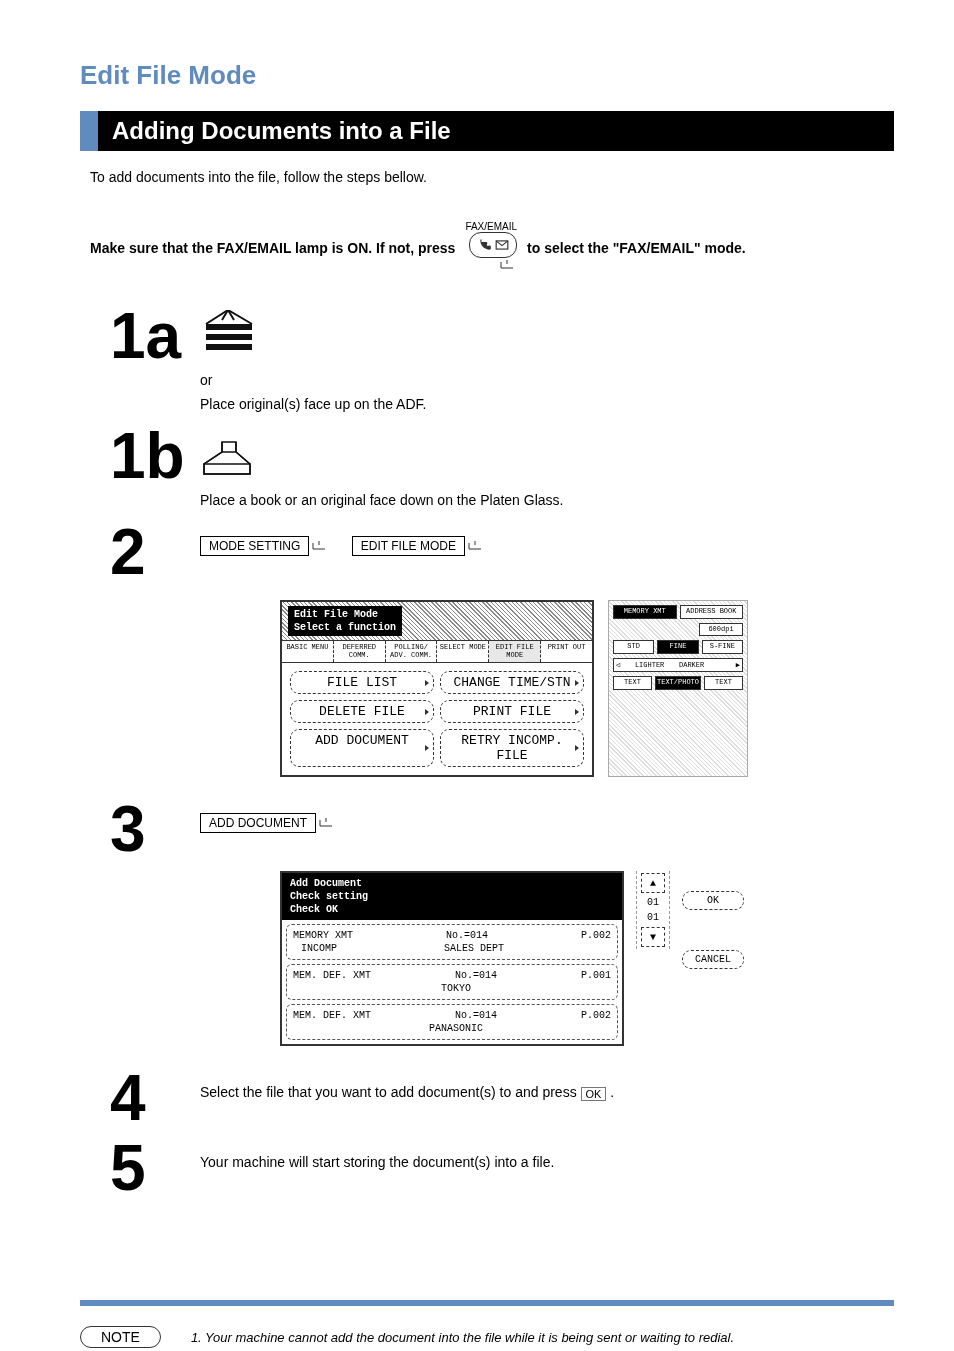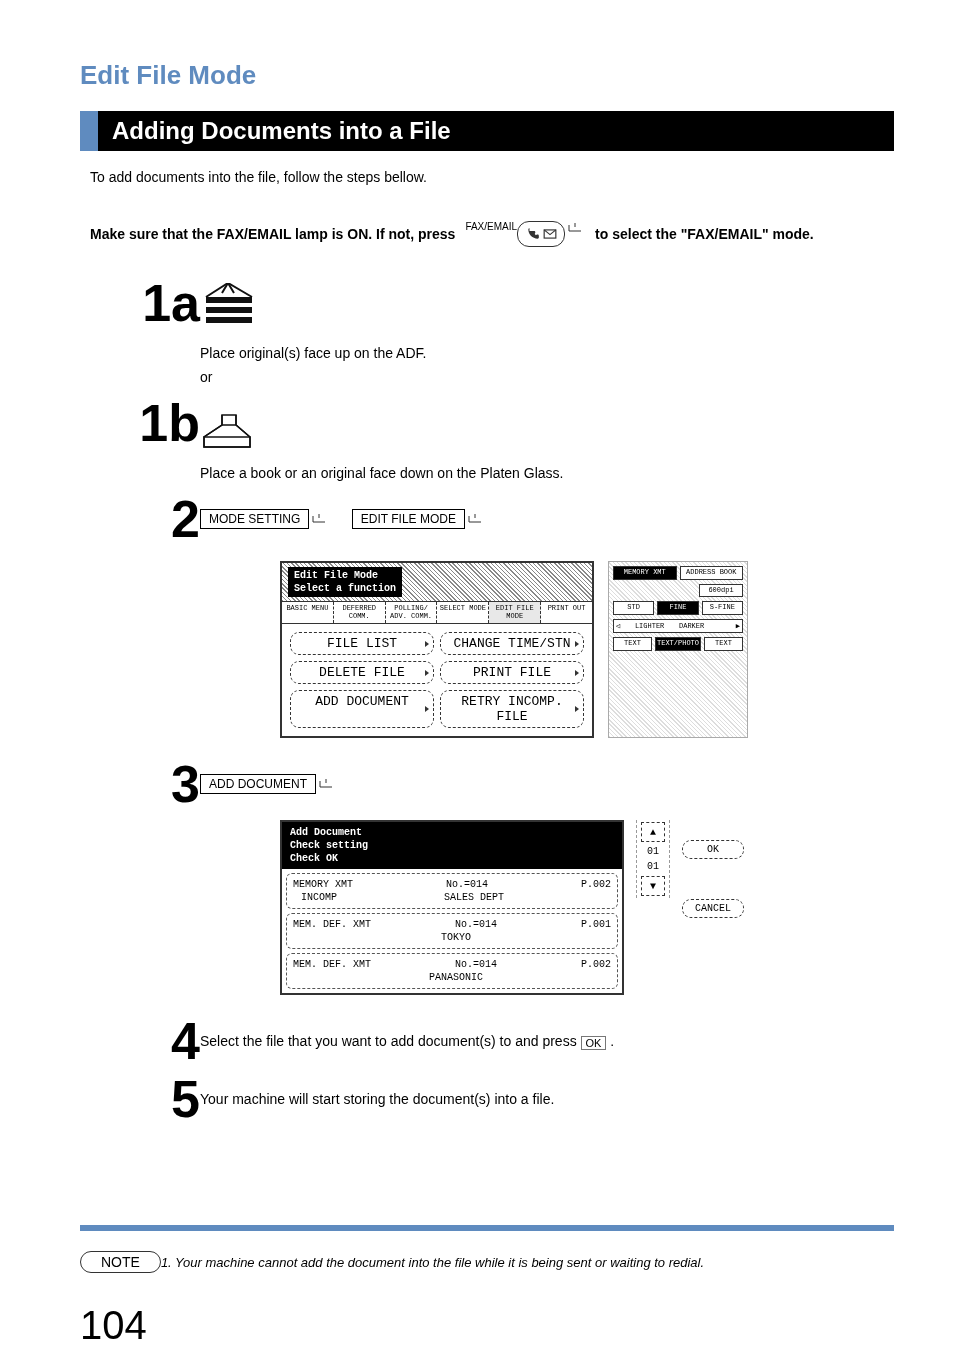--- a/index.html
+++ b/index.html
@@ -39,22 +39,22 @@
     font-size: 14px;
     font-weight: bold;
     margin: 0 10px 30px 10px;
     display: flex;
     align-items: center;
     flex-wrap: nowrap;
     gap: 6px;
   }
   .fax-email-group {
     display: inline-flex;
-    flex-direction: row;
-    align-items: flex-start;
+    flex-direction: column;
+    align-items: flex-end;
     font-weight: normal;
     font-size: 10px;
     margin: 0 4px;
   }
   .fax-email-icon {
     width: 46px;
     height: 24px;
     border: 1.5px solid #333;
     border-radius: 12px;
     display: flex;
@@ -65,25 +65,25 @@
   }
   .press-indicator {
     margin-top: 2px;
   }
   .step-row {
     display: flex;
     align-items: flex-start;
     margin-bottom: 6px;
   }
   .step-num {
-    font-size: 52px;
+    font-size: 64px;
     font-weight: bold;
     line-height: 1;
     min-width: 90px;
-    text-align: right;
+    text-align: left;
     padding-left: 30px;
   }
   .step-body {
     flex: 1;
     padding-top: 6px;
   }
   .caption {
     font-size: 14px;
     margin-top: 8px;
     margin-bottom: 6px;
@@ -289,20 +289,21 @@
   
   .bottom-rule {
     height: 6px;
     background: #5f8bbf;
     margin-top: 100px;
     margin-bottom: 20px;
   }
   .note-row {
     display: flex;
     align-items: center;
+    gap: 30px;
     margin-bottom: 30px;
   }
   .note-pill {
     border: 1px solid #333;
     border-radius: 14px;
     padding: 2px 20px;
     font-size: 14px;
     display: inline-block;
   }
   .note-text {
@@ -349,22 +350,22 @@
   <div class="step-row">
     <div class="step-num">1a</div>
     <div class="step-body">
       <svg class="adf-icon" viewBox="0 0 60 50">
         <rect x="6" y="14" width="46" height="6" fill="#111"></rect>
         <rect x="6" y="24" width="46" height="6" fill="#111"></rect>
         <rect x="6" y="34" width="46" height="6" fill="#111"></rect>
         <path d="M6 14 L28 0 L52 14" fill="none" stroke="#111" stroke-width="2"></path>
         <path d="M28 0 L22 10 M28 0 L34 10" fill="none" stroke="#111" stroke-width="2"></path>
       </svg>
+      <div class="caption">or</div>
       <div class="caption">Place original(s) face up on the ADF.</div>
-      <div class="caption">or</div>
     </div>
   </div>
 
   <div class="step-row">
     <div class="step-num">1b</div>
     <div class="step-body">
       <svg class="platen-icon" viewBox="0 0 60 50">
         <path d="M4 34 L4 44 L50 44 L50 34 L36 22 L36 12 L22 12 L22 22 Z" fill="none" stroke="#111" stroke-width="1.5"></path>
         <path d="M4 34 L22 22 L36 22 L50 34 M22 12 L22 22 M36 12 L36 22" fill="none" stroke="#111" stroke-width="1.5"></path>
         <rect x="4" y="34" width="46" height="10" fill="none" stroke="#111" stroke-width="1.5"></rect>

